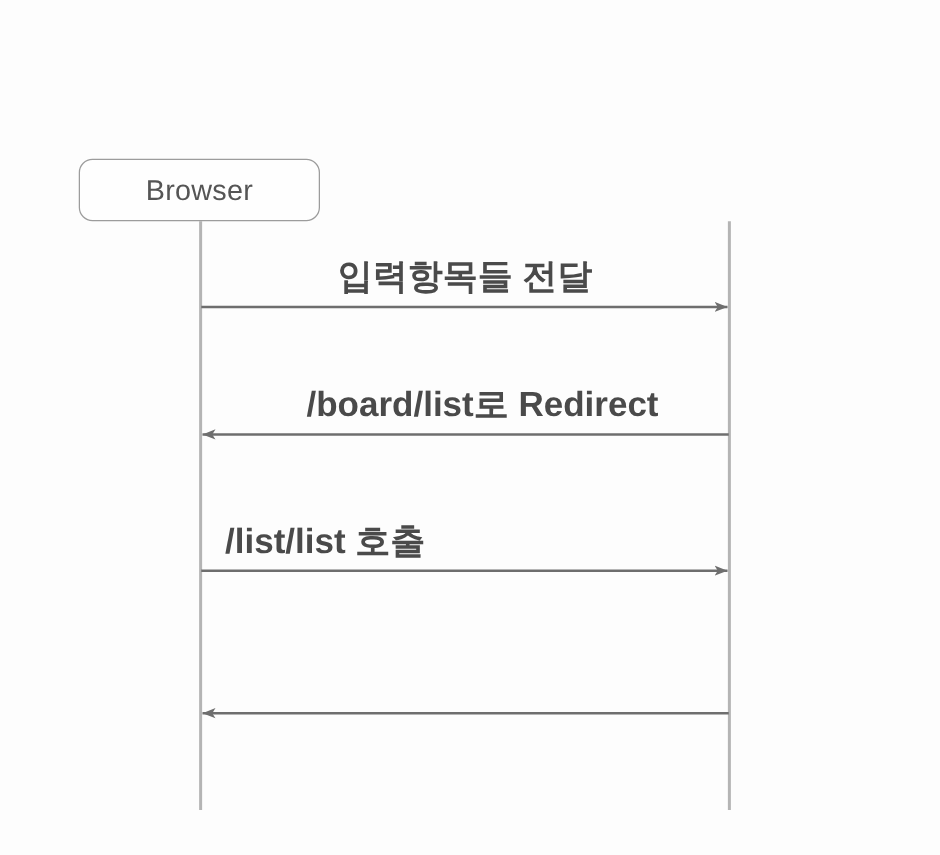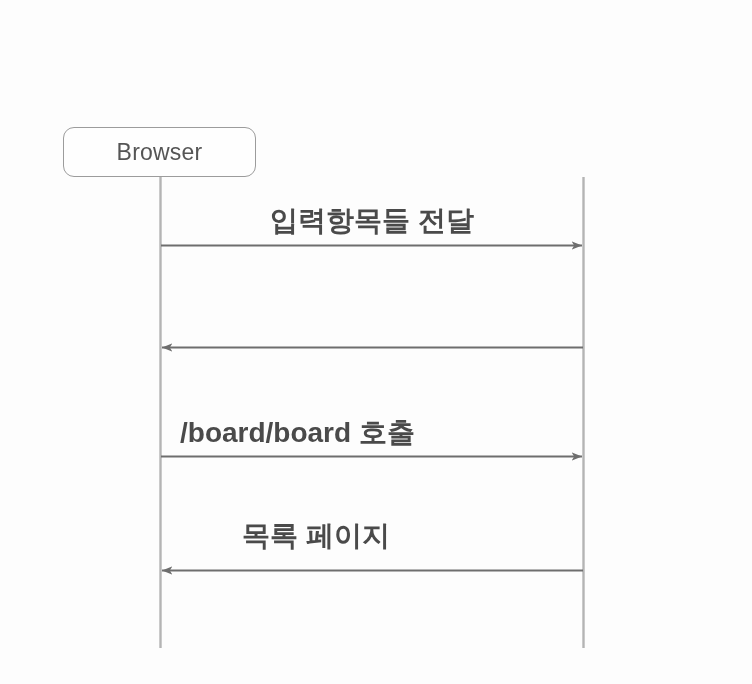--- a/index.html
+++ b/index.html
@@ -107,18 +107,18 @@
     </g>
   </svg>
 
   <div class="participant" id="participant-browser">
     <span class="participant-label">Browser</span>
   </div>
 
 
   <div class="message-label centered" id="message-label-0">입력항목들 전달</div>
 
+  <div class="message-label centered" id="message-label-1">/board/list로 Redirect</div>
 
-  <div class="message-label" id="message-label-2">/board/board 호출</div>
+  <div class="message-label" id="message-label-2">/list/list 호출</div>
 
-  <div class="message-label centered" id="message-label-3">목록 페이지</div>
 
 </div>
 
 </body></html>

